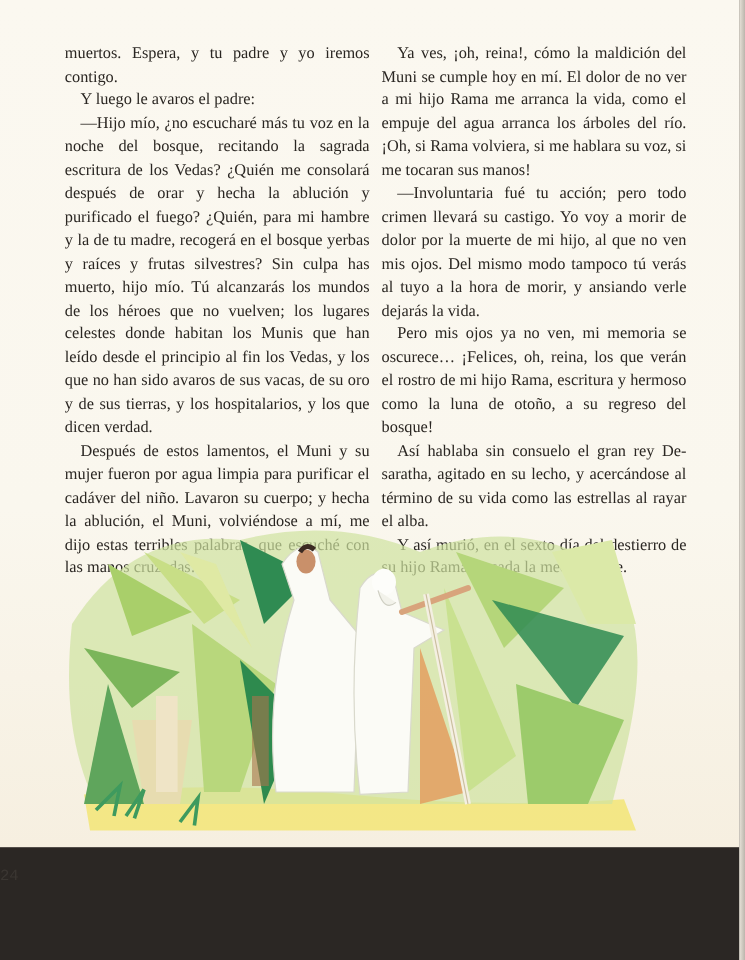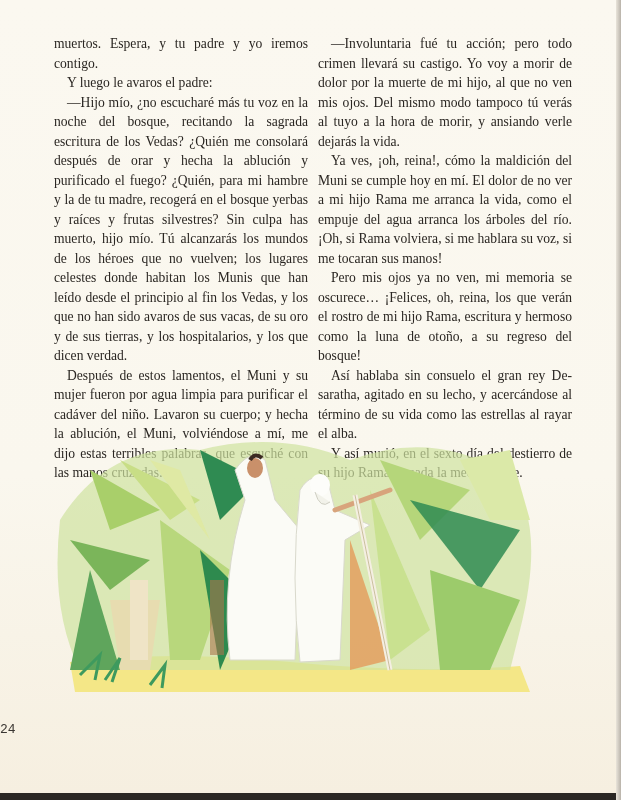--- a/index.html
+++ b/index.html
@@ -1,21 +1,21 @@
 <!DOCTYPE html>
 <html><head>
 <meta charset="utf-8">
 <style>
   html, body { margin:0; padding:0; }
   body {
     width:621px; height:800px; overflow:hidden; position:relative;
     background:#2b2724;
   }
   .page {
-    position:absolute; left:0; top:0; width:616px; height:793px;
+    position:absolute; left:0; top:0; width:616px; height:706px;
     background:linear-gradient(180deg,#fbf8f0 0%,#faf7ee 60%,#f6efe0 100%);
   }
   .page-edge {
     position:absolute; right:0; top:0; width:5px; height:800px;
     background:linear-gradient(90deg,#e9e4da,#b9b3aa);
   }
   .column {
     position:absolute; top:34px; width:254px;
     font-family:"Liberation Serif", serif;
     font-size:13.6px; line-height:19.5px; color:#2a2622;
@@ -40,22 +40,22 @@
 <div class="page">
 
   <div class="column col-left">
     <p class="noindent">muertos. Espera, y tu padre y yo iremos contigo.</p>
     <p>Y luego le avaros el padre:</p>
     <p>—Hijo mío, ¿no escucharé más tu voz en la noche del bosque, recitando la sagrada escritura de los Vedas? ¿Quién me conso­lará después de orar y hecha la ablución y purificado el fuego? ¿Quién, para mi ham­bre y la de tu madre, recogerá en el bosque yerbas y raíces y frutas silvestres? Sin culpa has muerto, hijo mío. Tú alcanzarás los mundos de los héroes que no vuelven; los lugares celestes donde habitan los Munis que han leído desde el principio al fin los Vedas, y los que no han sido avaros de sus vacas, de su oro y de sus tierras, y los hospitalarios, y los que dicen ver­dad.</p>
     <p>Después de estos lamentos, el Muni y su mujer fueron por agua limpia para purifi­car el cadáver del niño. Lavaron su cuerpo; y hecha la ablución, el Muni, volviéndose a mí, me dijo estas terribles palabras, que es­cuché con las manos cruzadas:</p>
   </div>
 
   <div class="column col-right">
+    <p>Ya ves, ¡oh, reina!, cómo la maldición del Muni se cumple hoy en mí. El dolor de no ver a mi hijo Rama me arranca la vida, como el empuje del agua arranca los árbo­les del río. ¡Oh, si Rama volviera, si me hablara su voz, si me tocaran sus manos!</p>
     <p>—Involuntaria fué tu acción; pero todo crimen llevará su castigo. Yo voy a morir de dolor por la muerte de mi hijo, al que no ven mis ojos. Del mismo modo tampoco tú verás al tuyo a la hora de morir, y an­siando verle dejarás la vida.</p>
-    <p>Ya ves, ¡oh, reina!, cómo la maldición del Muni se cumple hoy en mí. El dolor de no ver a mi hijo Rama me arranca la vida, como el empuje del agua arranca los árbo­les del río. ¡Oh, si Rama volviera, si me hablara su voz, si me tocaran sus manos!</p>
     <p>Pero mis ojos ya no ven, mi memoria se oscurece… ¡Felices, oh, reina, los que ve­rán el rostro de mi hijo Rama, escritura y hermoso como la luna de otoño, a su regre­so del bosque!</p>
     <p class="gap">Así hablaba sin consuelo el gran rey De­saratha, agitado en su lecho, y acercándose al término de su vida como las estrellas al rayar el alba.</p>
     <p>Y así murió, en el sexto día del destierro de su hijo Rama, pasada la media noche.</p>
   </div>
 
   <div class="illustration">
     <svg width="510" height="265" viewBox="0 0 510 265">
 
       <path d="M20 232 Q120 220 240 232 Q360 244 470 236 L480 262 L25 262 Z" fill="#f3e57c" opacity="0.9"></path>
 

